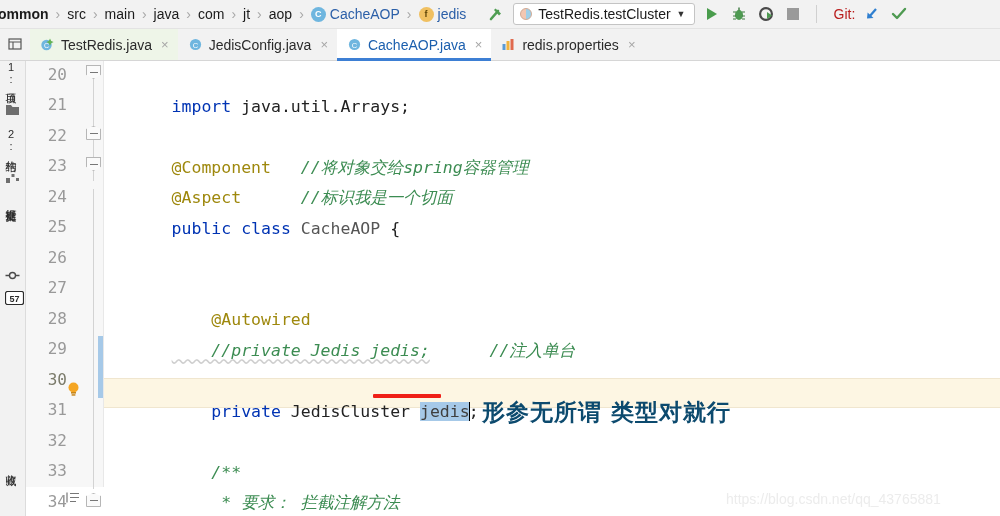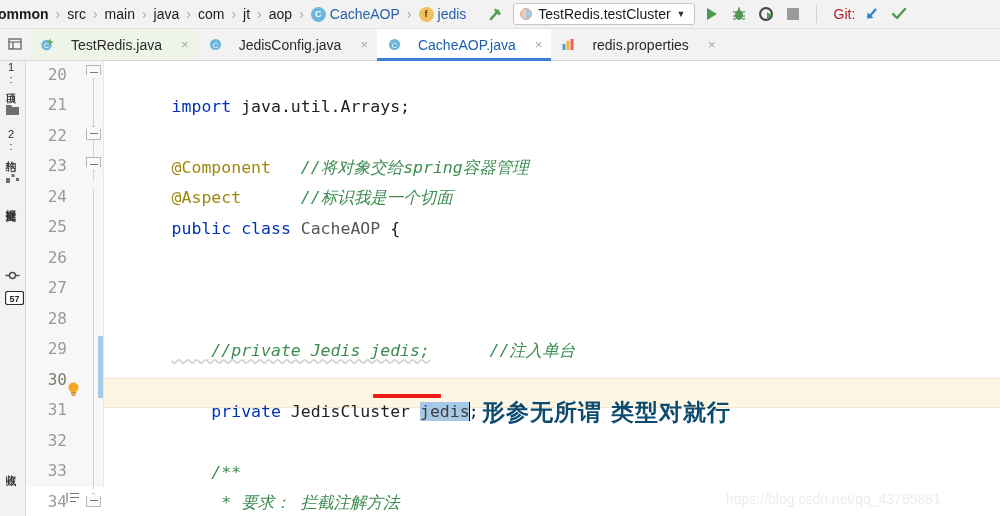--- a/index.html
+++ b/index.html
@@ -56,21 +56,21 @@
   
   .tabbar{
     position:absolute;left:0;top:29px;width:1000px;height:32px;
     background:#f2f2f2;display:flex;align-items:flex-end;
     border-bottom:1px solid #d6d6d6;
   }
   .tabgutter{
     width:30px;height:32px;display:flex;align-items:center;justify-content:center;
   }
   .tab{
-    height:31px;display:flex;align-items:center;gap:16px;
+    height:31px;display:flex;align-items:center;gap:6px;
     padding:0 9px 0 10px;font-size:14px;color:#2b2b2b;
     position:relative; white-space:nowrap;
   }
   .tab.green{ background:#eef5e8; }
   .tab.active{ background:#ffffff; color:#1b5fae;}
   .tab.active:after{
     content:"";position:absolute;left:0;bottom:-1px;width:100%;height:3px;background:#3d7fd4;
   }
   .tab .x{ color:#a6a6a6;font-size:13px;margin-left:3px;}
   .ficon{ width:15px;height:15px;display:inline-flex;align-items:center;justify-content:center;}
@@ -418,20 +418,23 @@
       <span class="ann">@Aspect</span><span class="type">      </span><span class="cmt">//标识我是一个切面</span>
     </div>
 
     <div class="line" style="top:122px;">
       <span class="kw">public class </span><span class="cls">CacheAOP </span><span class="type">{</span>
     </div>
 
     <div class="line" style="top:152.5px;"></div>
 
 
+    <div class="line" style="top:213.5px;">
+      <span class="type">    </span><span class="ann">@Autowired</span>
+    </div>
 
     <div class="line" style="top:244px;">
       <span class="cmt wavy">    //private Jedis jedis;</span><span class="cmt">      //注入单台</span>
     </div>
 
 
     <div class="line" style="top:305px;">
       <span class="kw">    private </span><span class="type">JedisCluster </span><span class="sel">jedis</span><span class="caret-bar"></span><span class="type">;</span>
     </div>
 

